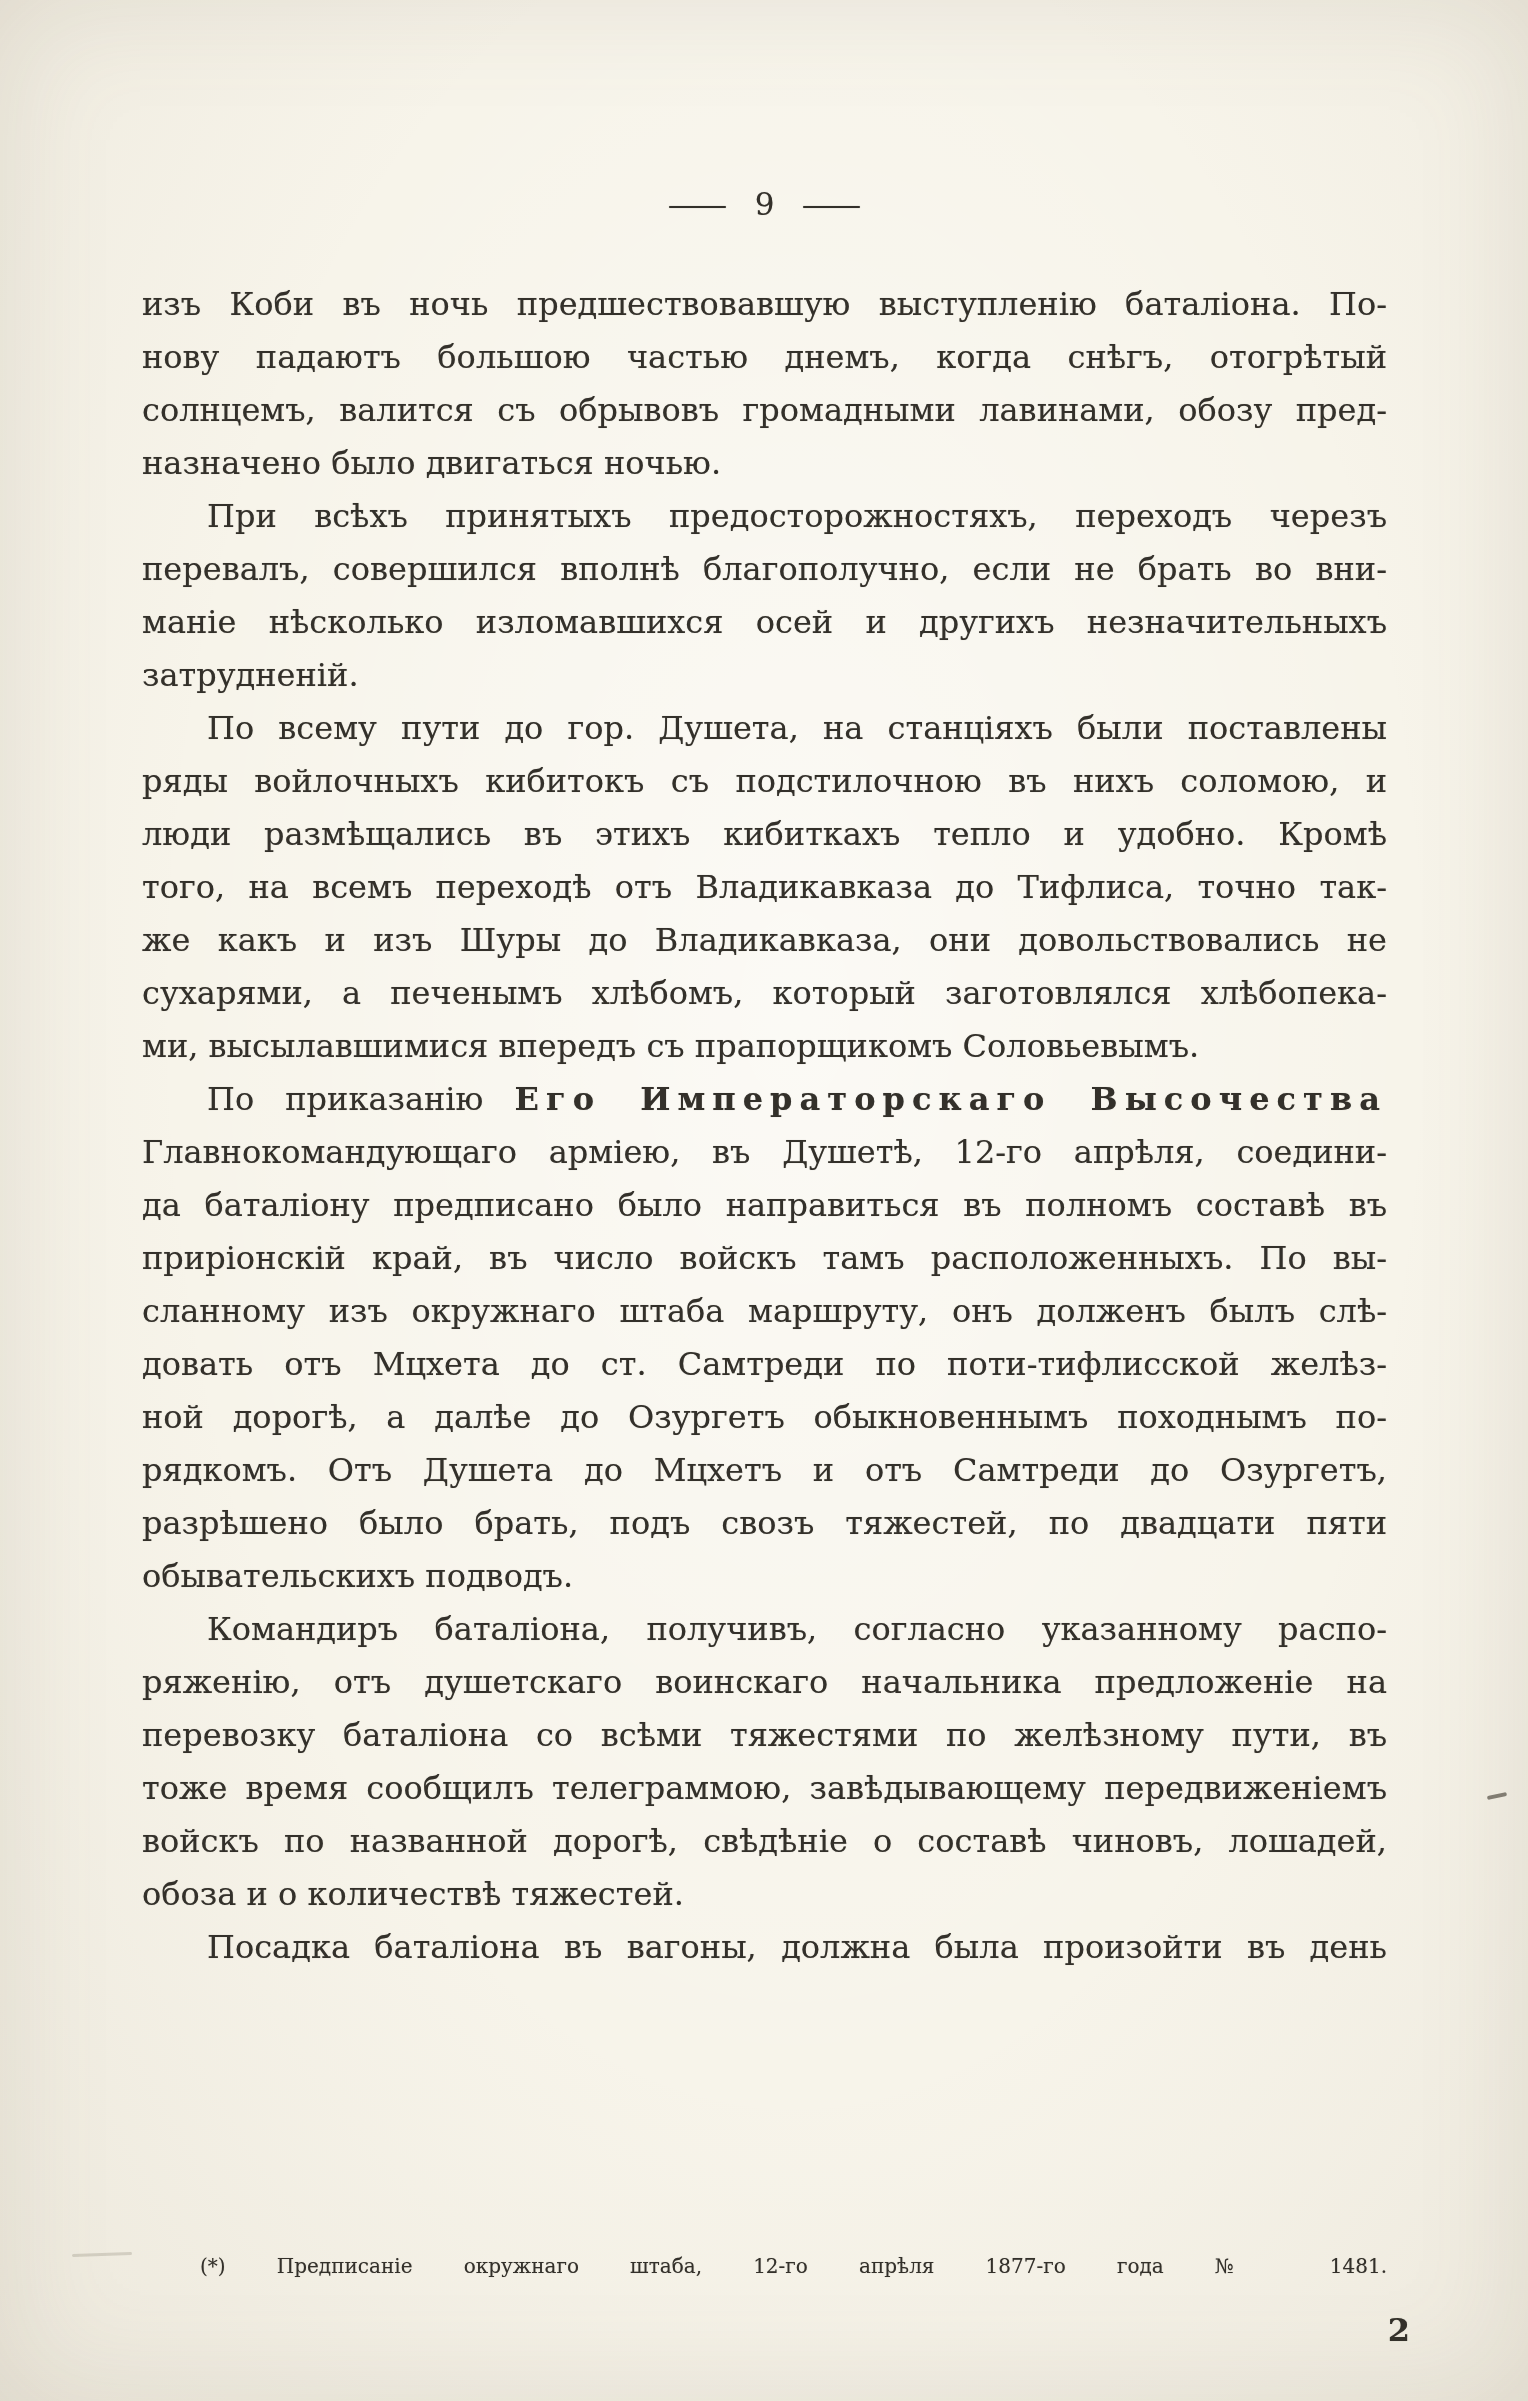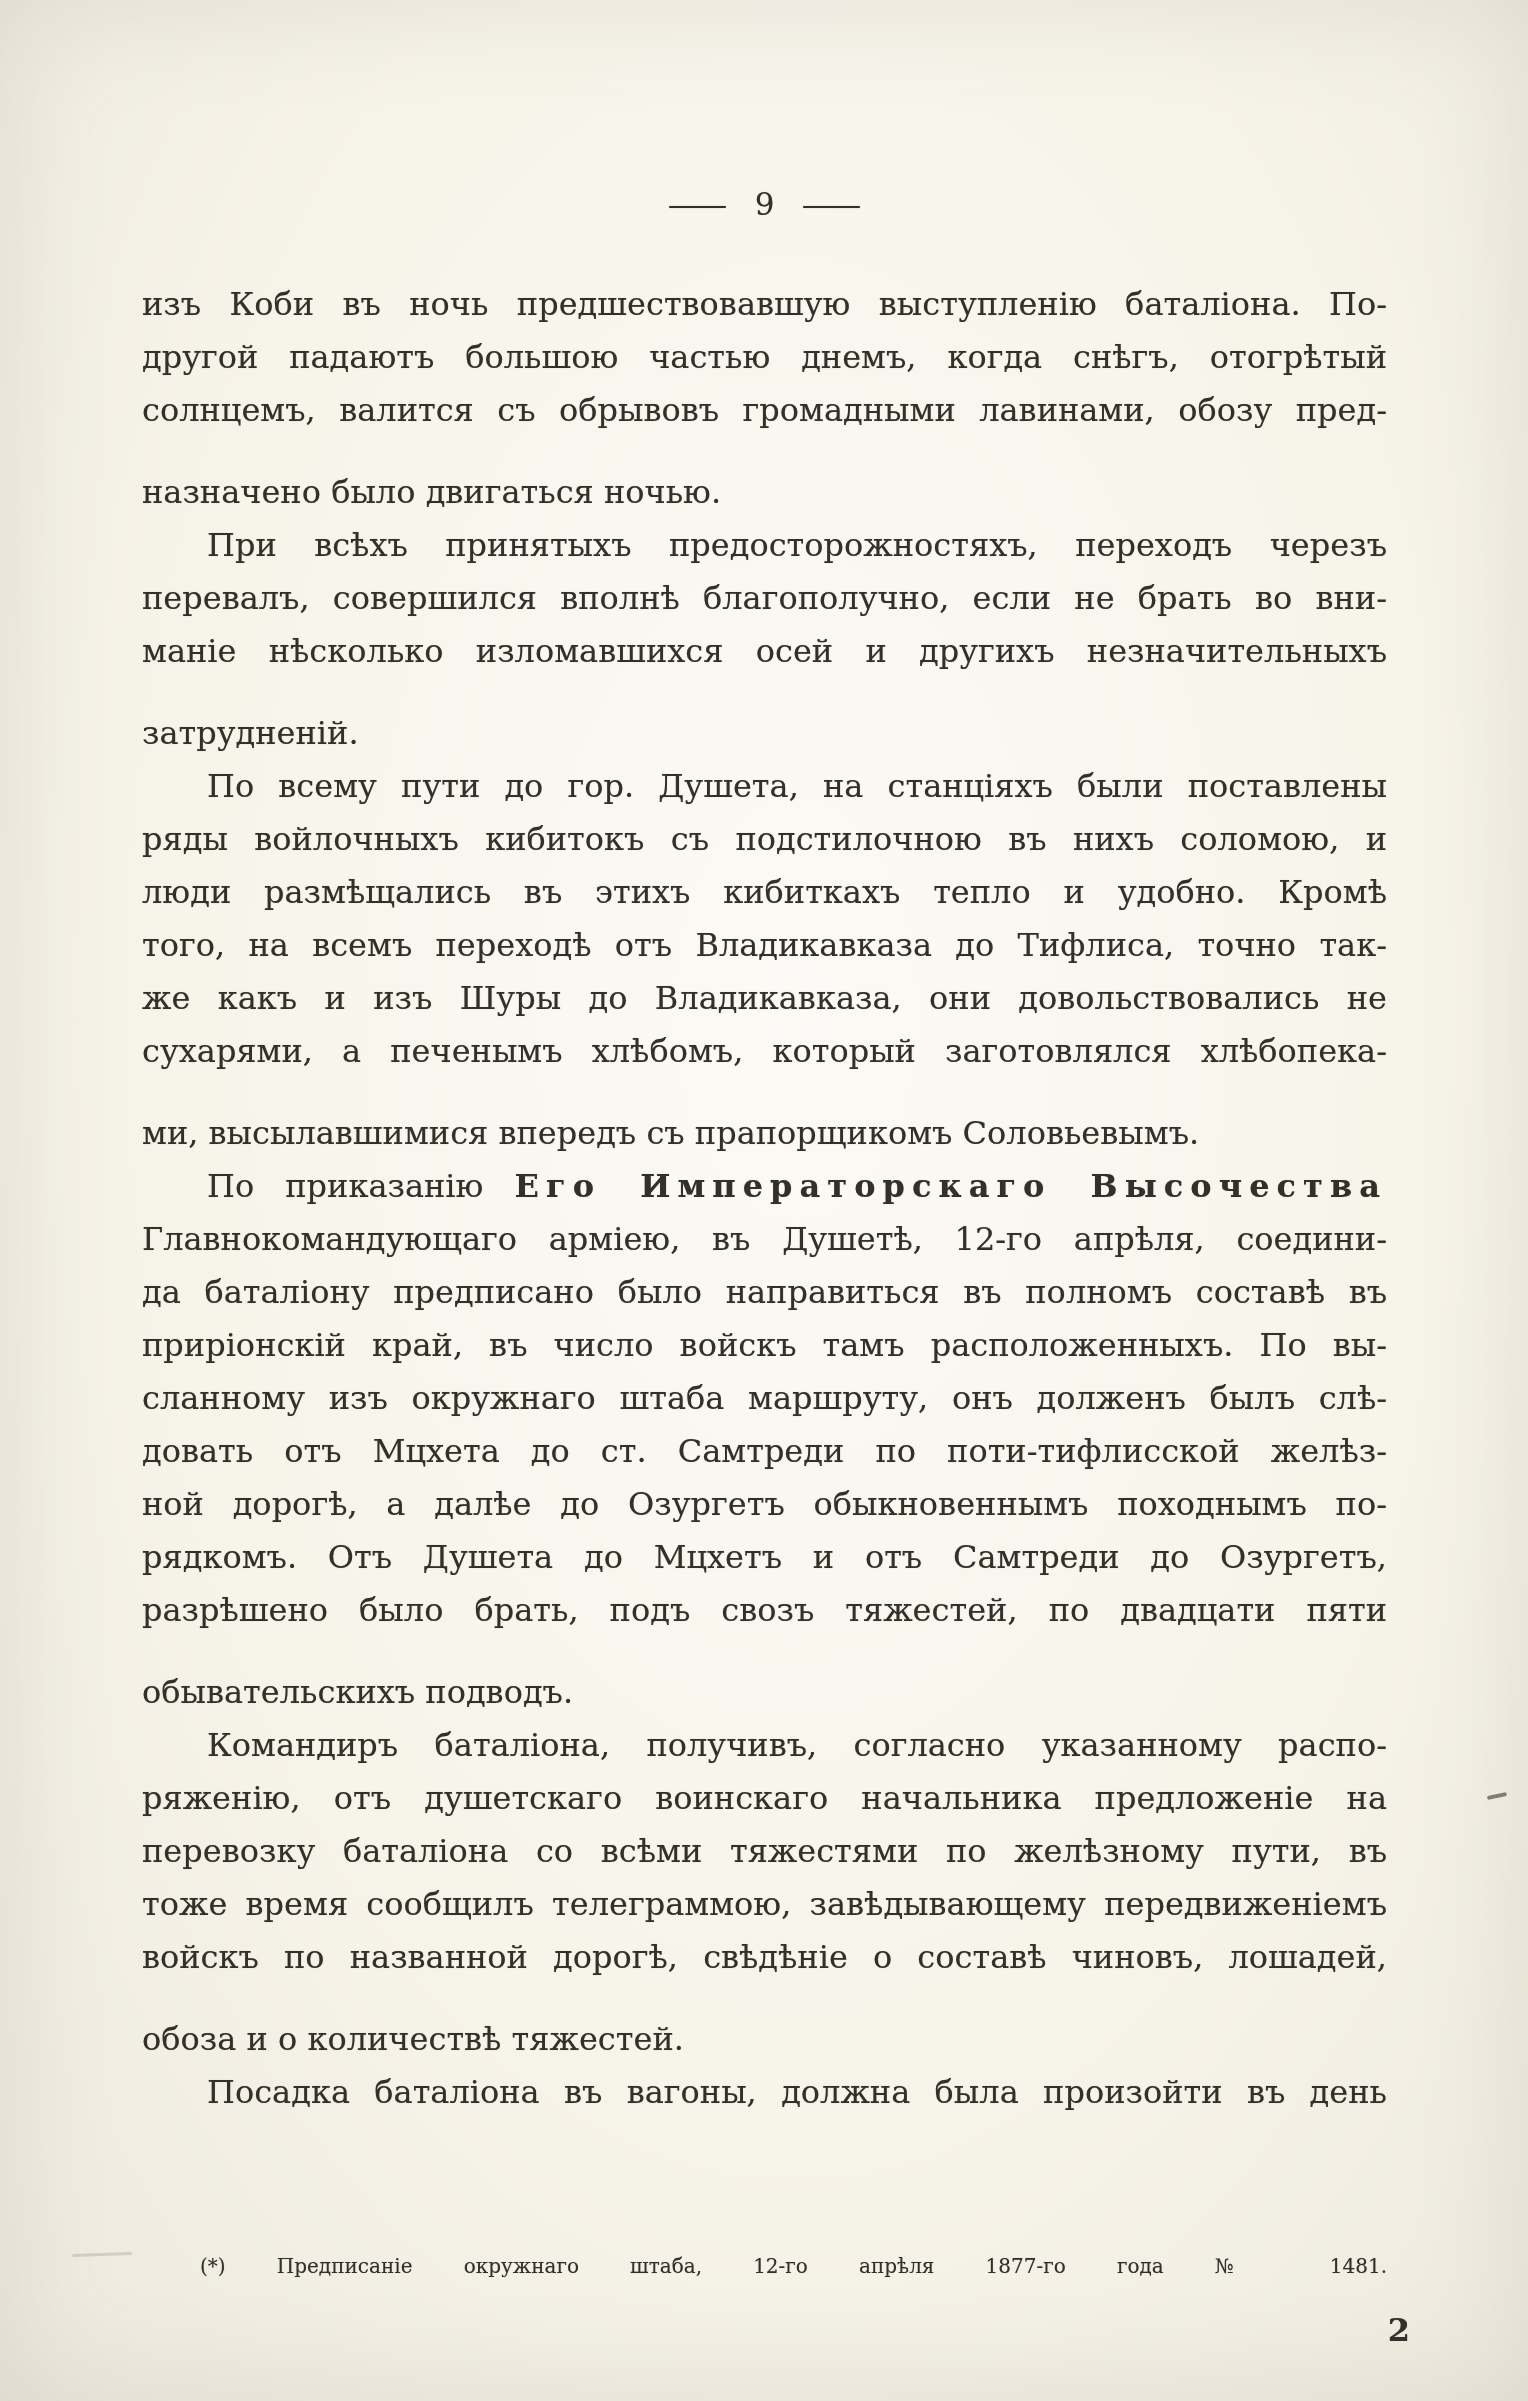--- a/index.html
+++ b/index.html
@@ -53,21 +53,20 @@
     height: 53px;
     line-height: 53px;
     font-size: 32px;
     text-align: justify;
     text-align-last: justify;
     white-space: normal;
     overflow: visible;
   }
   .line.pend {
     text-align-last: left;
-    margin-top: 29px;
   }
   .line.pstart {
     text-indent: 65px;
   }
   .letterspaced {
     letter-spacing: 0.22em;
     font-weight: bold;
   }
   .footnote {
     position: absolute;
@@ -115,21 +114,21 @@
 <body>
 
 <div class="page">
 
   <div class="header">
     <span class="dash">—</span><span>9</span><span class="dash">—</span>
   </div>
 
   <div class="body-block">
     <div class="line">изъ Коби въ ночь предшествовавшую выступленію баталіона. По-</div>
-    <div class="line">другой падаютъ большою частью днемъ, когда снѣгъ, отогрѣтый</div>
+    <div class="line">нову падаютъ большою частью днемъ, когда снѣгъ, отогрѣтый</div>
     <div class="line">солнцемъ, валится съ обрывовъ громадными лавинами, обозу пред-</div>
     <div class="line pend">назначено было двигаться ночью.</div>
     <div class="line pstart">При всѣхъ принятыхъ предосторожностяхъ, переходъ черезъ</div>
     <div class="line">перевалъ, совершился вполнѣ благополучно, если не брать во вни-</div>
     <div class="line">маніе нѣсколько изломавшихся осей и другихъ незначительныхъ</div>
     <div class="line pend">затрудненій.</div>
     <div class="line pstart">По всему пути до гор. Душета, на станціяхъ были поставлены</div>
     <div class="line">ряды войлочныхъ кибитокъ съ подстилочною въ нихъ соломою, и</div>
     <div class="line">люди размѣщались въ этихъ кибиткахъ тепло и удобно. Кромѣ</div>
     <div class="line">того, на всемъ переходѣ отъ Владикавказа до Тифлиса, точно так-</div>

